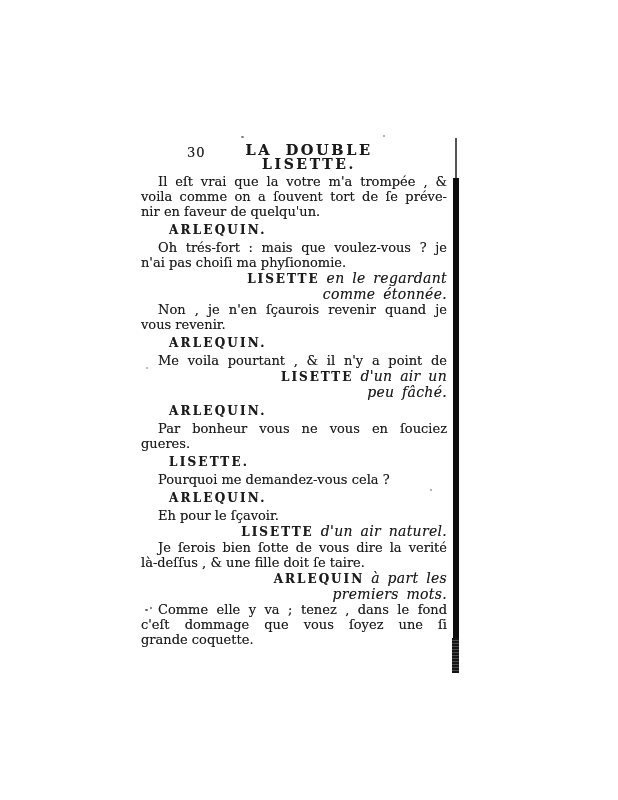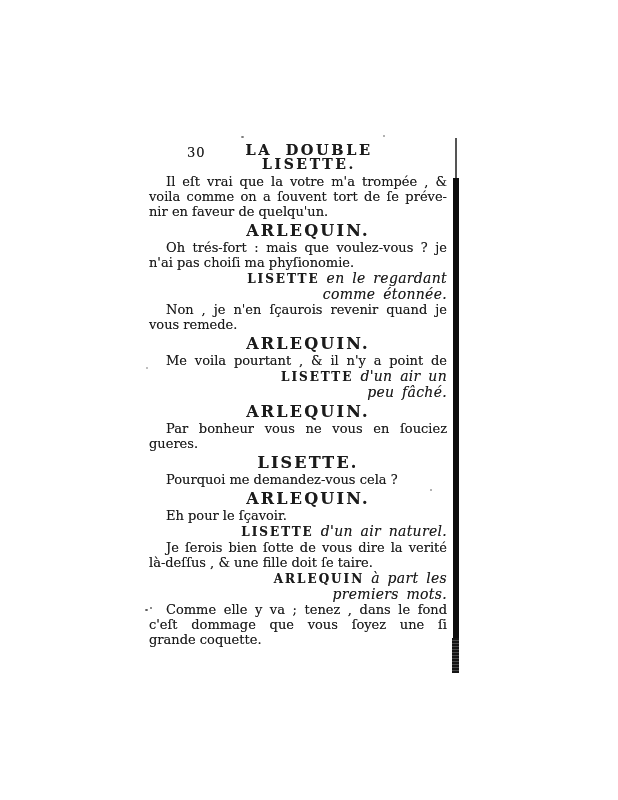--- a/index.html
+++ b/index.html
@@ -12,28 +12,28 @@
     color:#1b1b1b;
   }
   .text-block {
     position:absolute;
     left:141px; top:142px;
     width:306px;
     font-size:13px;
     line-height:15px;
     text-shadow:0 0 .5px rgba(12,12,12,.5);
   }
-  .ln { min-height:15px;margin-left:8px; }
+  .ln { min-height:15px; }
   .body { text-align:left; }
   .indent { text-indent:17px; }
   .full { text-align:justify; text-align-last:justify; }
   .speaker {
-    text-align:center;
+    text-align:left;
     padding-left:28px;
-    font-size:16px;
+    font-size:12px;
     letter-spacing:2.2px;
     font-weight:bold;
     margin:4px 0 2px 0;
   }
   .stage { text-align:right; margin-top:1px; }
   .stage + .stage { margin-top:0; }
   .sp-name { font-size:12px; letter-spacing:2px; font-weight:bold; }
   .sp-name + .sp-dir { margin-left:7px; }
   .sp-dir {
     font-style:italic;
@@ -101,21 +101,21 @@
   <div class="ln body indent full">Oh trés-fort : mais que voulez-vous ? je</div>
   <div class="ln body">n'ai pas choiſi ma phyſionomie.</div>
 
   <div class="ln stage">
     <span class="sp-name">LISETTE</span><span class="sp-dir">en le regardant</span>
   </div>
   <div class="ln stage">
     <span class="sp-dir">comme étonnée.</span>
   </div>
   <div class="ln body indent full">Non , je n'en ſçaurois revenir quand je</div>
-  <div class="ln body">vous remede.</div>
+  <div class="ln body">vous revenir.</div>
 
   <div class="ln speaker">ARLEQUIN.</div>
   <div class="ln body indent full">Me voila pourtant , &amp; il n'y a point de</div>
 
   <div class="ln stage">
     <span class="sp-name">LISETTE</span><span class="sp-dir">d'un air un</span>
   </div>
   <div class="ln stage">
     <span class="sp-dir">peu fâché.</span>
   </div>

